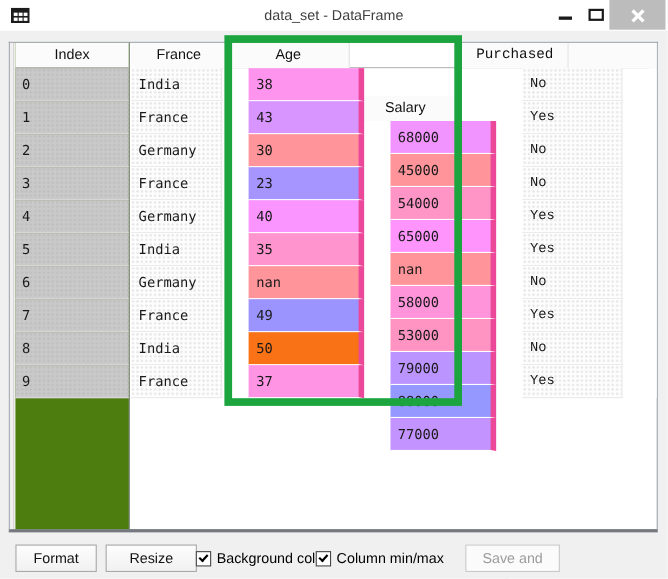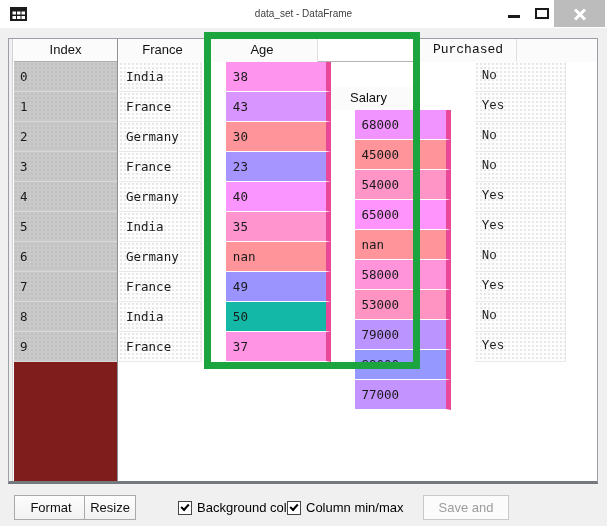--- a/index.html
+++ b/index.html
@@ -14,21 +14,21 @@
   .window { position:absolute; inset:0; }
 
   
   .titlebar {
     position:absolute; left:0; top:0; width:607px; height:28px;
     background:#ffffff;
   }
   .app-icon { position:absolute; left:10px; top:7px; width:17px; height:14px; }
   .title {
     position:absolute; left:0; top:0; width:100%; height:28px;
-    text-align:center; line-height:28px; font-size:10px; color:#3f3f3f;border-radius:10px;
+    text-align:center; line-height:28px; font-size:13px; color:#3f3f3f;border-radius:10px;
   }
   .winbtn { position:absolute; top:0; height:27px; display:flex; align-items:center; justify-content:center; cursor:default; }
   .btn-min  { left:500px; width:28px; }
   .btn-min .bar { width:12px; height:3px; background:#1a1a1a; margin-top:6px; }
   .btn-max  { left:528px; width:28px; }
   .btn-max .box { width:14px; height:11px; border:2px solid #1a1a1a; background:transparent; }
   .btn-close { left:554px; width:51px; background:#bcbcbc; }
   .xwrap { position:relative; width:14px; height:14px; }
   .xwrap .x1,.xwrap .x2 {
     position:absolute; left:0; top:6px; width:14px; height:3px; background:#ffffff;
@@ -46,21 +46,21 @@
   .v-strip {
     position:absolute; left:0; top:0; width:4px; height:100%;
     background:#f0f0f0; border-right:1px solid #d2d2d2;
   }
   .dots {
     background-image:radial-gradient(circle, #dedede 1px, transparent 1.2px);
     background-size:4px 4px;
   }
   .index-panel {
     position:absolute; left:5px; top:0; width:104px; height:100%;
-    background:#7f1d1d; border-right:1px solid #8d9196;
+    background:#4d7c0f; border-right:1px solid #8d9196;
   }
   .index-header {
     height:23px; background:#fbfbfb; border-bottom:1px solid #b0b0b0;
     text-align:center; line-height:22px; font-size:13px;
   }
   .index-cell {
     height:30px; background:#c9c9c9; border-bottom:1px solid #d8d8d8;
     padding-left:6px; line-height:29px;
     background-image:radial-gradient(circle, #bfbfbf 1px, transparent 1.2px);
     background-size:4px 4px;
@@ -95,21 +95,21 @@
 
   
   .btn {
     position:absolute; top:495px; height:25px;
     background:linear-gradient(#fdfdfd,#f1f1f1);
     border:1px solid #a9a9a9;
     font-size:13px; text-align:center; line-height:23px; color:#111;
     cursor:default;
   }
   .btn-format { left:14px;  width:74px; }
-  .btn-resize { left:84px;  width:52px; }
+  .btn-resize { left:96px;  width:83px; }
   .btn-save   { left:423px; width:86px; background:#fbfbfb; border-color:#c9c9c9; color:#9c9c9c; }
   .btn-close-dlg { left:520px; width:76px; border-color:#464646; }
 
   .checkbox {
     position:absolute; top:501px; width:14px; height:14px;
     background:#ffffff; border:1px solid #454545;
   }
   .cb1 { left:178px; } .cb2 { left:287px; }
   .checkbox .check {
     position:absolute; left:2px; top:2px; width:8px; height:5px;
@@ -228,21 +228,21 @@
      </div>
           <div class="row">
        <div class="cell plain mono w-country">France</div>
        <div class="cell colored mono w-age" style="background:#9B94FF">49</div>
        <div class="cell colored mono w-salary" style="background:#BC94FF">79000</div>
        <div class="cell plain mono w-purchased">Yes</div>
        <div class="cell empty w-filler"></div>
      </div>
           <div class="row">
        <div class="cell plain mono w-country">India</div>
-       <div class="cell colored mono w-age" style="background:#14b8a6">50</div>
+       <div class="cell colored mono w-age" style="background:#f97316">50</div>
        <div class="cell colored mono w-salary" style="background:#9498FF">88000</div>
        <div class="cell plain mono w-purchased">No</div>
        <div class="cell empty w-filler"></div>
      </div>
           <div class="row">
        <div class="cell plain mono w-country">France</div>
        <div class="cell colored mono w-age" style="background:#FF94E5">37</div>
        <div class="cell colored mono w-salary" style="background:#C394FF">77000</div>
        <div class="cell plain mono w-purchased">Yes</div>
        <div class="cell empty w-filler"></div>

